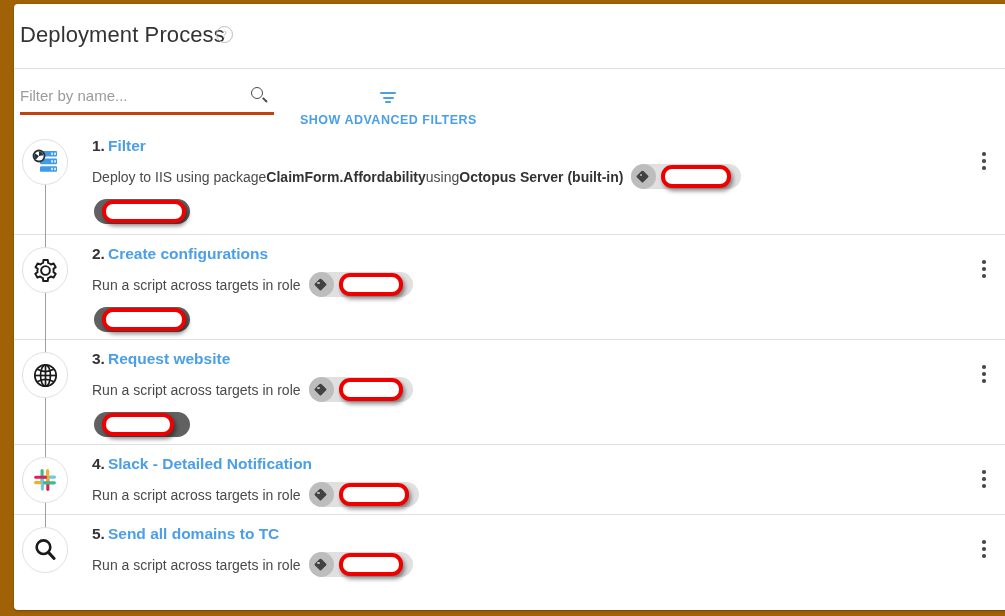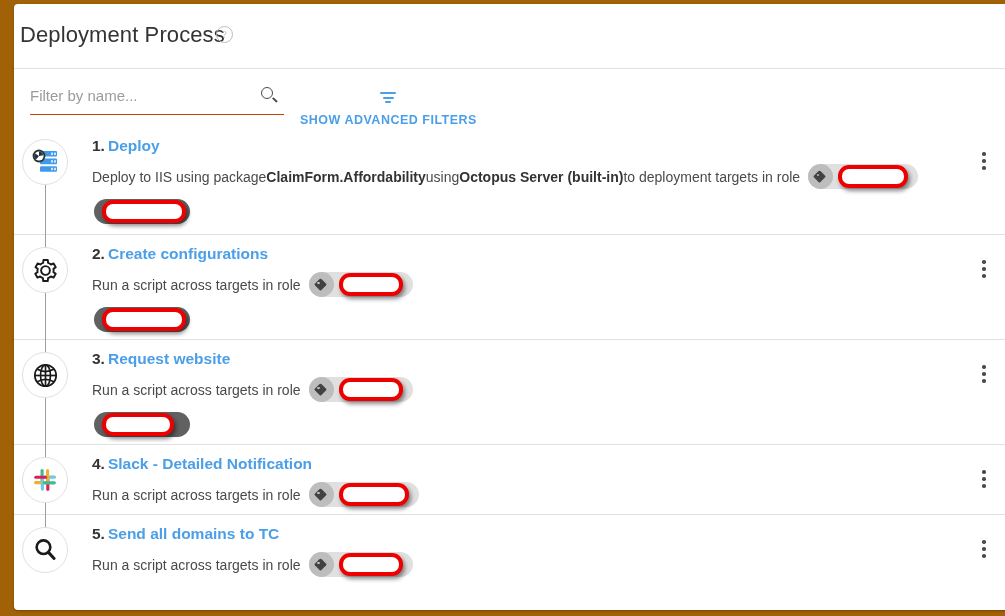--- a/index.html
+++ b/index.html
@@ -51,23 +51,23 @@
     text-align: center;
     font-family: "Liberation Serif", serif;
   }
   
   .filter-bar {
     position: relative;
     height: 58px;
   }
   .filter-field {
     position: absolute;
-    left: 16px; top: 18px;
+    left: 6px; top: 18px;
     width: 254px;
-    border-bottom: 1px solid #c2410c;
+    border-bottom: 3px solid #c2410c;
     height: 28px;
   }
   .filter-input {
     border: none;
     outline: none;
     width: 216px;
     font-size: 15px;
     color: #555;
     background: transparent;
     font-family: "Liberation Sans", sans-serif;
@@ -292,28 +292,27 @@
             <rect x="20" y="18.8" width="2" height="2.4" fill="#cfe6fa"></rect>
             <rect x="23" y="18.8" width="2" height="2.4" fill="#cfe6fa"></rect>
             <circle cx="8" cy="7" r="6.4" fill="#263238"></circle>
             <circle cx="8" cy="7" r="4.6" fill="#ffffff"></circle>
             <path d="M8 7 L8 2.6 A4.4 4.4 0 0 1 12.2 6.2 Z" fill="#263238"></path>
             <path d="M8 7 L5 10.4 A4.4 4.4 0 0 1 4.2 4.4 Z" fill="#263238"></path>
           </svg>
         </div>
         <div class="step-body">
           <div class="step-title">
-            <span class="step-num">1.</span><span class="step-link">Deploy</span>
+            <span class="step-num">1.</span><span class="step-link">Filter</span>
           </div>
           <div class="step-desc">
             <span>Deploy to IIS using package </span>
               <b>ClaimForm.Affordability</b>
               <span> using </span>
               <b>Octopus Server (built-in)</b>
-              <span> to deployment targets in role</span>
             <span class="role-chip">
               <span class="tag-circle">
                   <span class="tag-glyph"></span>
                 </span>
               <span class="redact redact-role wide"></span>
             </span>
           </div>
           <div class="env-chip">
             <span class="redact redact-env"></span>
           </div>

